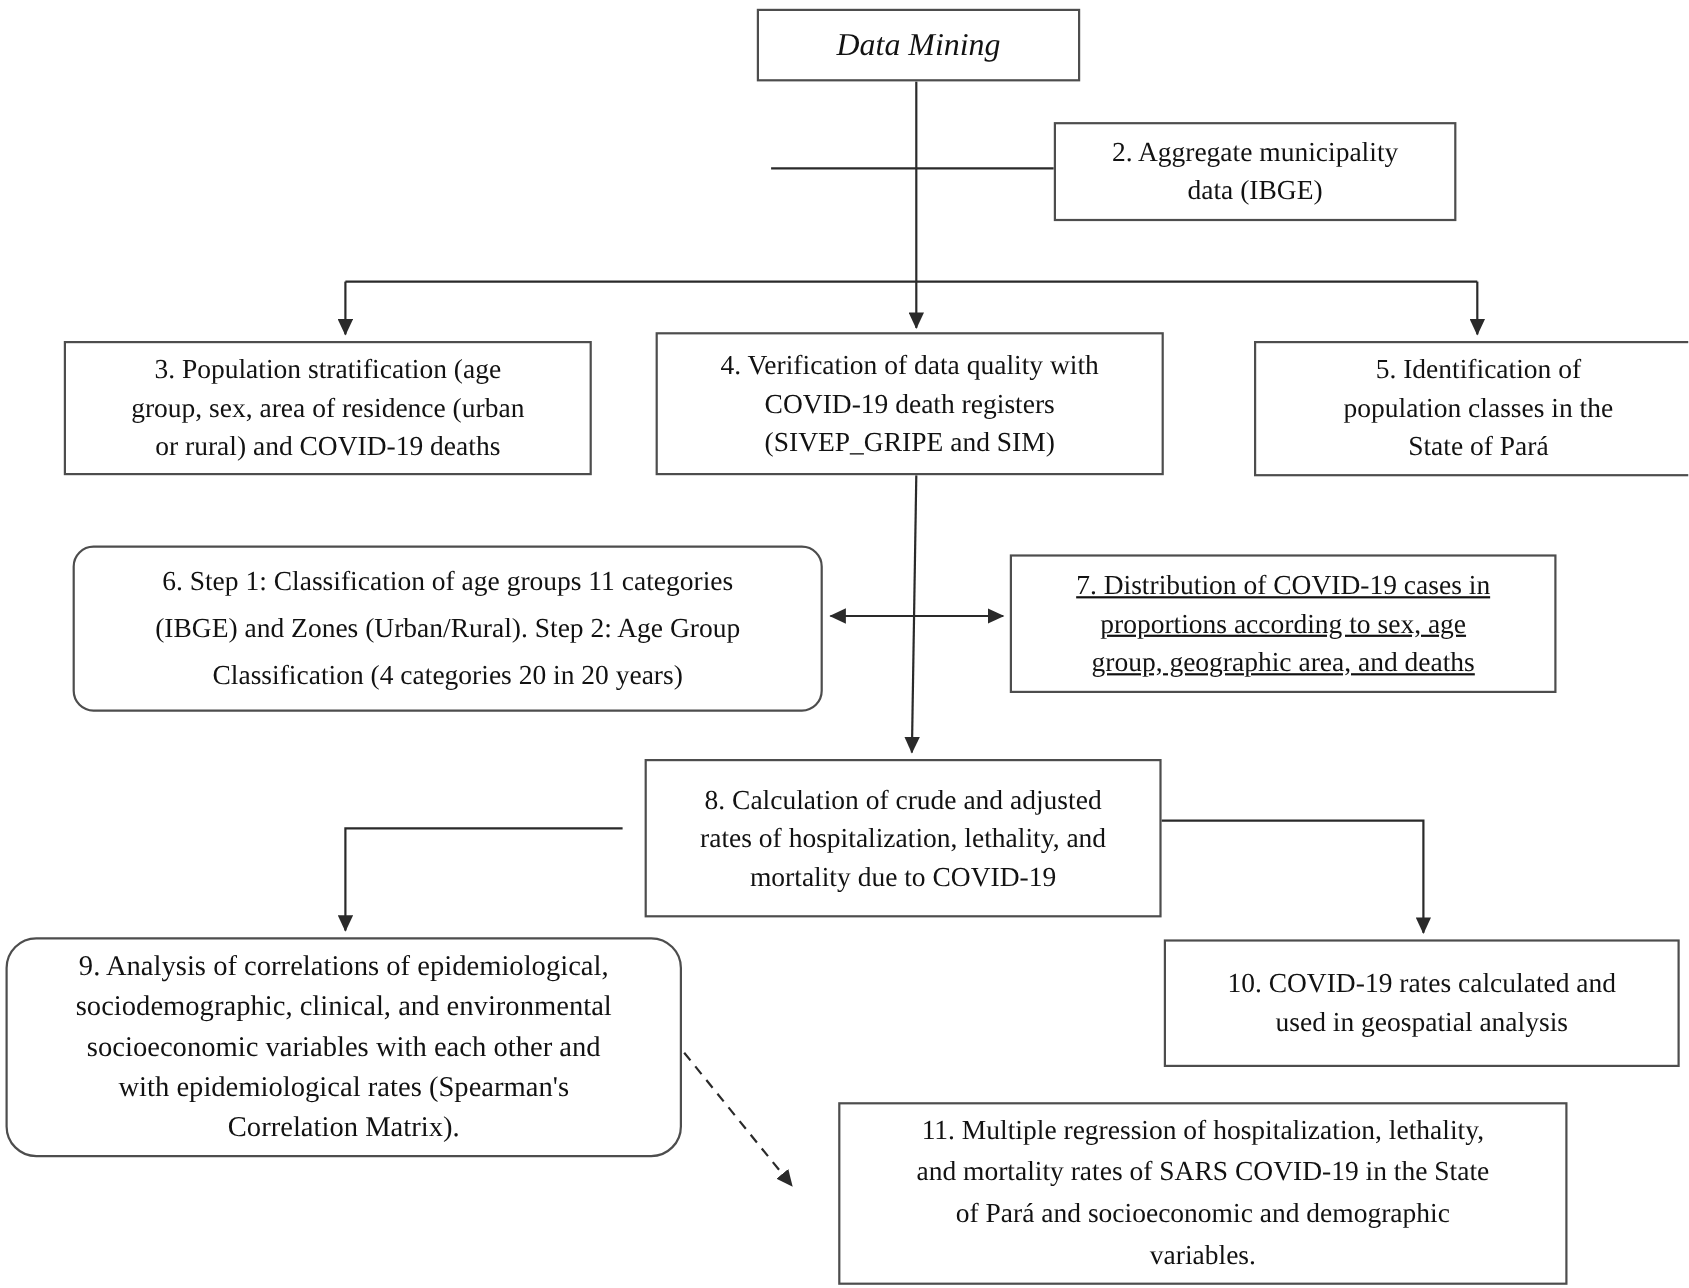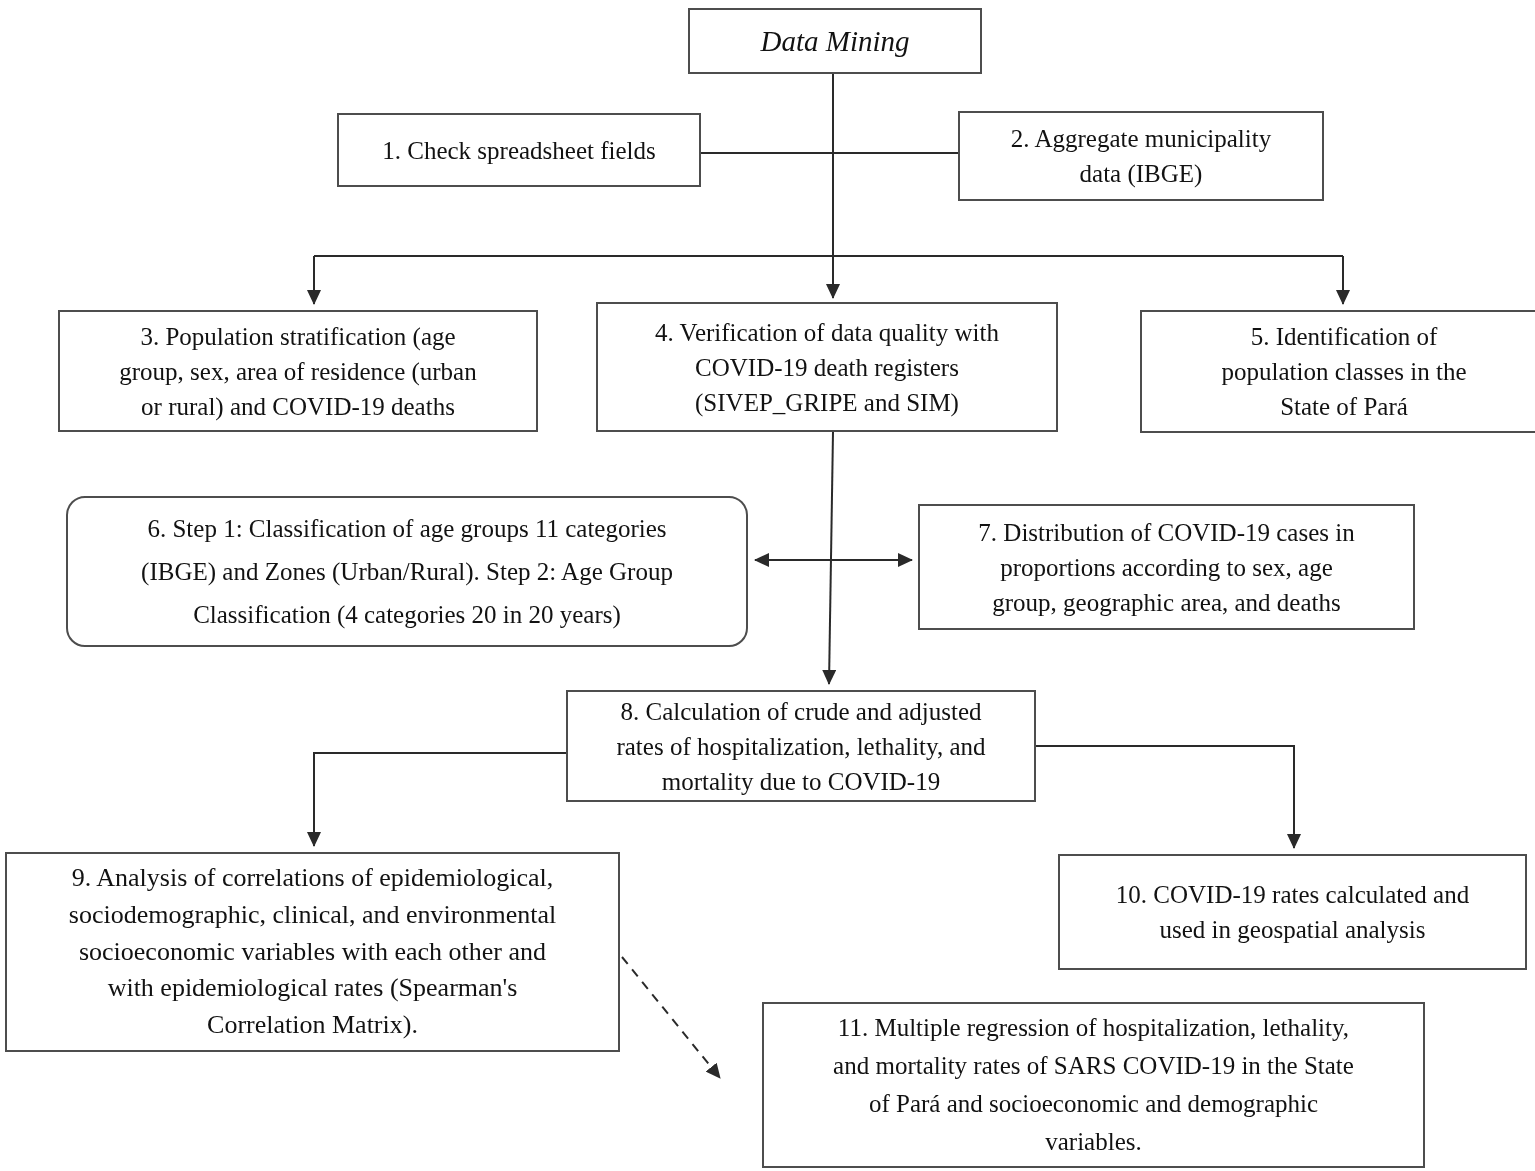--- a/index.html
+++ b/index.html
@@ -25,21 +25,21 @@
     border:2px solid var(--box-border);
     background:var(--background);
     display:flex;align-items:center;justify-content:center;
     text-align:center;color:var(--text);
     font-size:25px;line-height:1.4;
     padding:4px 10px;
   }
   .node .node-label{white-space:pre-line;}
   .node-title{font-style:italic;font-size:29px;}
   .node-n6{line-height:1.72;border-radius:19px;}
-  .node-n9{line-height:1.42;font-size:26px;}
+  .node-n9{line-height:1.42;font-size:26px;border-radius:28px;}
   .node-n11{line-height:1.52;margin-left:35px;}
 </style>
 </head>
 <body>
 
 <div class="canvas">
 
   <svg class="connectors" viewBox="0 0 1535 1171" xmlns="http://www.w3.org/2000/svg">
     <defs>
       <marker id="arrowhead" markerUnits="userSpaceOnUse" markerWidth="18" markerHeight="14" refX="14" refY="7" orient="auto-start-reverse">
@@ -55,23 +55,20 @@
     <path d="M755 560 L912 560" marker-start="url(#arrowhead)" marker-end="url(#arrowhead)"></path>
     <path d="M566 753 L314 753 L314 846" marker-end="url(#arrowhead)"></path>
     <path d="M1036 746 L1294 746 L1294 848" marker-end="url(#arrowhead)"></path>
     <path class="dashed" d="M622 957 L720 1078" marker-end="url(#arrowhead)"></path>
   </svg>
 
   <div class="node node-title" style="left:688px;top:8px;width:294px;height:66px;">
     <span class="node-label">Data Mining</span>
   </div>
 
-  <div class="node" style="left:337px;top:113px;width:364px;height:74px;">
-    <span class="node-label">1. Check spreadsheet fields</span>
-  </div>
 
   <div class="node" style="left:958px;top:111px;width:366px;height:90px;">
     <span class="node-label">2. Aggregate municipality
 data (IBGE)</span>
   </div>
 
   <div class="node" style="left:58px;top:310px;width:480px;height:122px;">
     <span class="node-label">3. Population stratification (age
 group, sex, area of residence (urban
 or rural) and COVID-19 deaths</span>
@@ -88,27 +85,27 @@
 population classes in the
 State of Pará</span>
   </div>
 
   <div class="node node-n6" style="left:66px;top:496px;width:682px;height:151px;">
     <span class="node-label">6. Step 1: Classification of age groups 11 categories
 (IBGE) and Zones (Urban/Rural). Step 2: Age Group
 Classification (4 categories 20 in 20 years)</span>
   </div>
 
-  <div class="node" style="left:918px;top:504px;width:497px;height:126px;">
+  <div class="node" style="left:918px;top:504px;width:497px;height:126px;text-decoration:underline;">
     <span class="node-label">7. Distribution of COVID-19 cases in
 proportions according to sex, age
 group, geographic area, and deaths</span>
   </div>
 
-  <div class="node" style="left:566px;top:690px;width:470px;height:112px;">
+  <div class="node" style="left:586px;top:690px;width:470px;height:144px;">
     <span class="node-label">8. Calculation of crude and adjusted
 rates of hospitalization, lethality, and
 mortality due to COVID-19</span>
   </div>
 
   <div class="node node-n9" style="left:5px;top:852px;width:615px;height:200px;">
     <span class="node-label">9. Analysis of correlations of epidemiological,
 sociodemographic, clinical, and environmental
 socioeconomic variables with each other and
 with epidemiological rates (Spearman's

